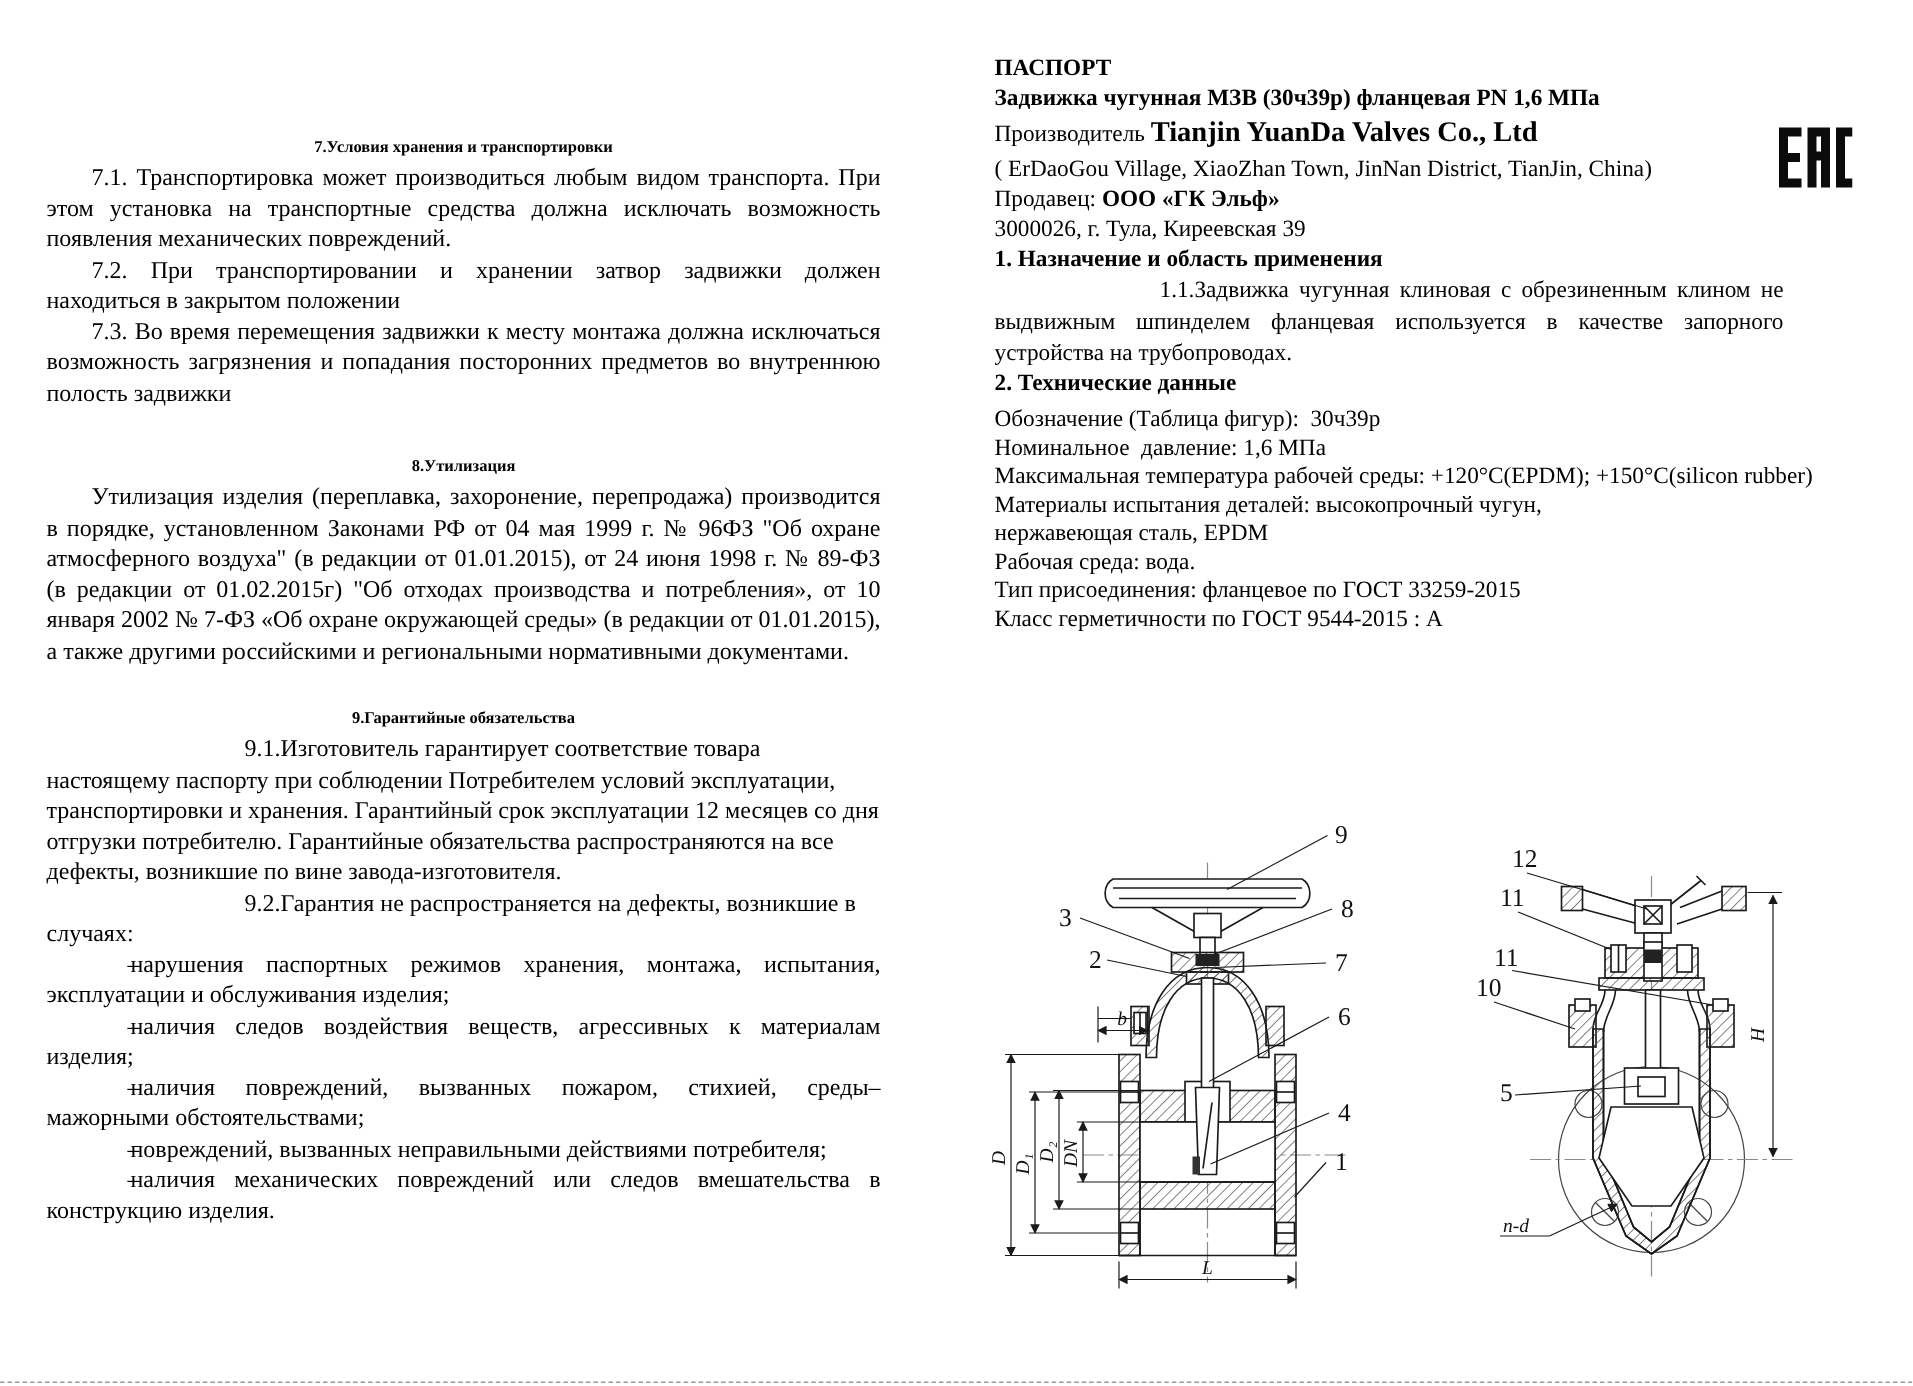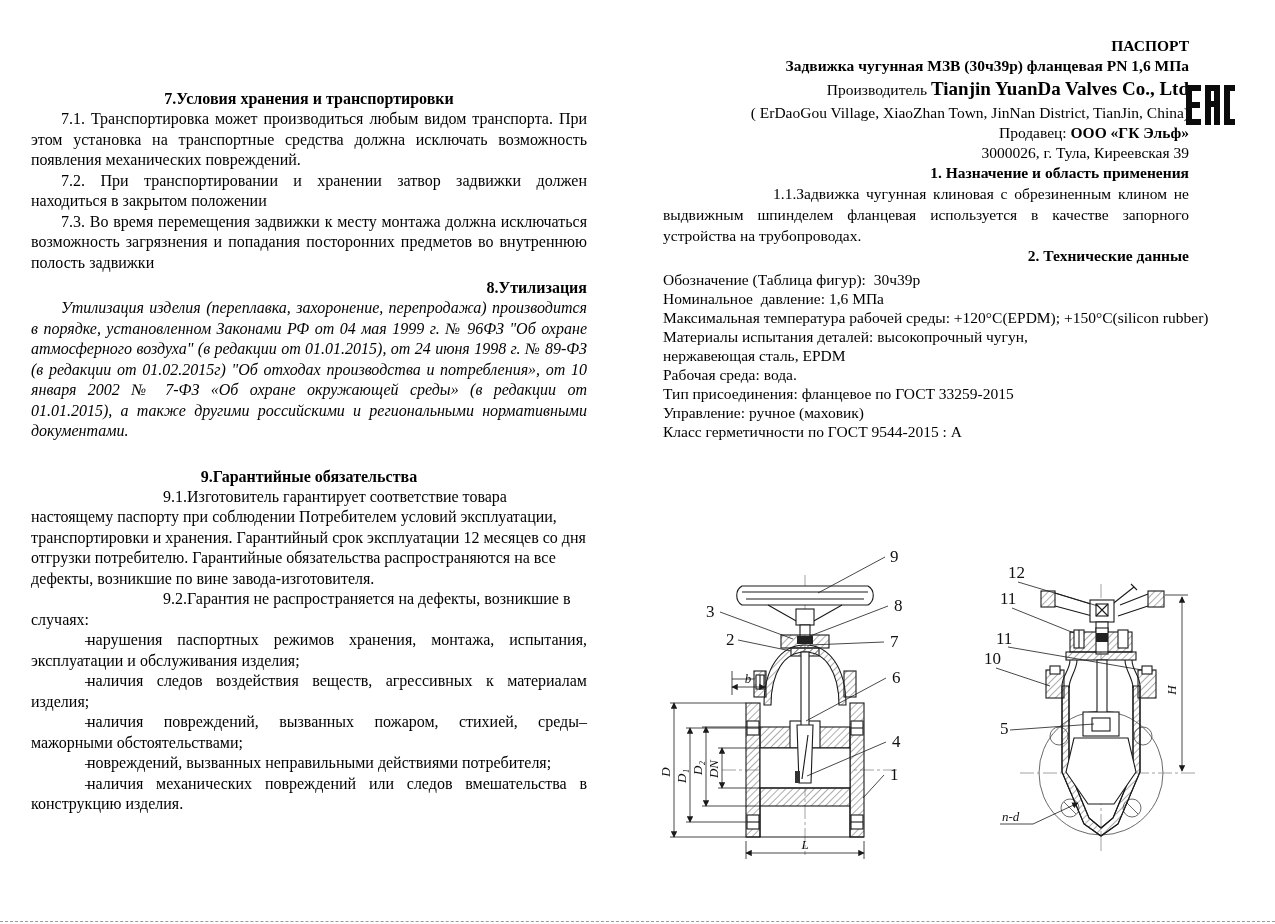--- a/index.html
+++ b/index.html
@@ -1,32 +1,32 @@
 <!DOCTYPE html>
 <html><head>
 <meta charset="utf-8">
 <style>
   html,body{margin:0;padding:0;background:#fff;}
   #page{position:relative;width:1275px;height:924px;background:#ffffff;overflow:hidden;
         font-family:"Liberation Serif","DejaVu Serif",serif;color:#000;}
   
   .col-left{position:absolute;left:31px;top:88px;width:556px;font-size:16px;line-height:20.5px;}
   .col-left p{margin:0;}
-  .hd{margin:0;font-size:16px;font-weight:bold;text-align:center;line-height:21px;}
+  .hd{margin:0;font-size:11px;font-weight:bold;text-align:center;line-height:21px;}
   .just{text-align:justify;}
   .ind30{text-indent:30px;}
   .ind66{text-indent:66px;}
   .pnum{display:inline-block;min-width:46px;}
   .bullet{text-align:justify;text-indent:27px;}
   .bdash{display:inline-block;width:29px;}
-  .mt2{margin-top:2px;}.mt4{margin-top:4px;font-style:italic;}.mt12{margin-top:4px;text-align:right;}.mt24{margin-top:24px;}
+  .mt2{margin-top:2px;}.mt4{margin-top:4px;}.mt12{margin-top:28px;}.mt24{margin-top:24px;}
   
   .col-right{position:absolute;left:663px;top:36px;width:526px;font-size:15.5px;line-height:20px;}
   .col-right p{margin:0;}
-  .center{text-align:right;}
+  .center{text-align:left;}
   .b{font-weight:bold;}
   .mfr{margin-top:8px;line-height:26px;}
   .mfr-name{font-weight:bold;font-size:19px;}
   .rt26{margin-top:26px;}.rt14{margin-top:14px;}.rt28{margin-top:28px;}.rt10{margin-top:10px;}.rt4{margin-top:4px;}
   .p11{text-align:justify;text-indent:55px;line-height:21px;}
   .p11 .pnum2{display:inline-block;min-width:42px;}
   .tech .tl{white-space:pre;line-height:19px;}
   
   .eac{position:absolute;left:1186px;top:84px;width:49px;height:42px;overflow:hidden;}
   .sr{position:absolute;width:1px;height:1px;overflow:hidden;clip:rect(0 0 0 0);white-space:nowrap;}
@@ -74,21 +74,20 @@
     <p class="center b">2. Технические данные</p>
 
     <div class="tech rt4">
       <div class="tl">Обозначение (Таблица фигур):  30ч39р</div>
       <div class="tl">Номинальное  давление: 1,6 МПа</div>
       <div class="tl">Максимальная температура рабочей среды: +120°C(EPDM); +150°C(silicon rubber)</div>
       <div class="tl">Материалы испытания деталей: высокопрочный чугун,</div>
       <div class="tl">нержавеющая сталь, EPDM</div>
       <div class="tl">Рабочая среда: вода.</div>
       <div class="tl">Тип присоединения: фланцевое по ГОСТ 33259-2015</div>
-      <div class="tl">Управление: ручное (маховик)</div>
       <div class="tl">Класс герметичности по ГОСТ 9544-2015 : А</div>
     </div>
   </div>
 
   <div class="eac">
     <span class="sr">EAC</span>
     <svg width="49" height="42" viewBox="0 0 49 42">
       <g fill="#0b0b0b">
         <path d="M0,1 h15 v6 h-9 v11 h8 v6 h-8 v11 h9 v6 H0 z"></path>
         <path fill-rule="evenodd" d="M19,1 h15 v40 h-6 V23 h-3 v18 h-6 z M25,7 h3 v10 h-3 z"></path>

